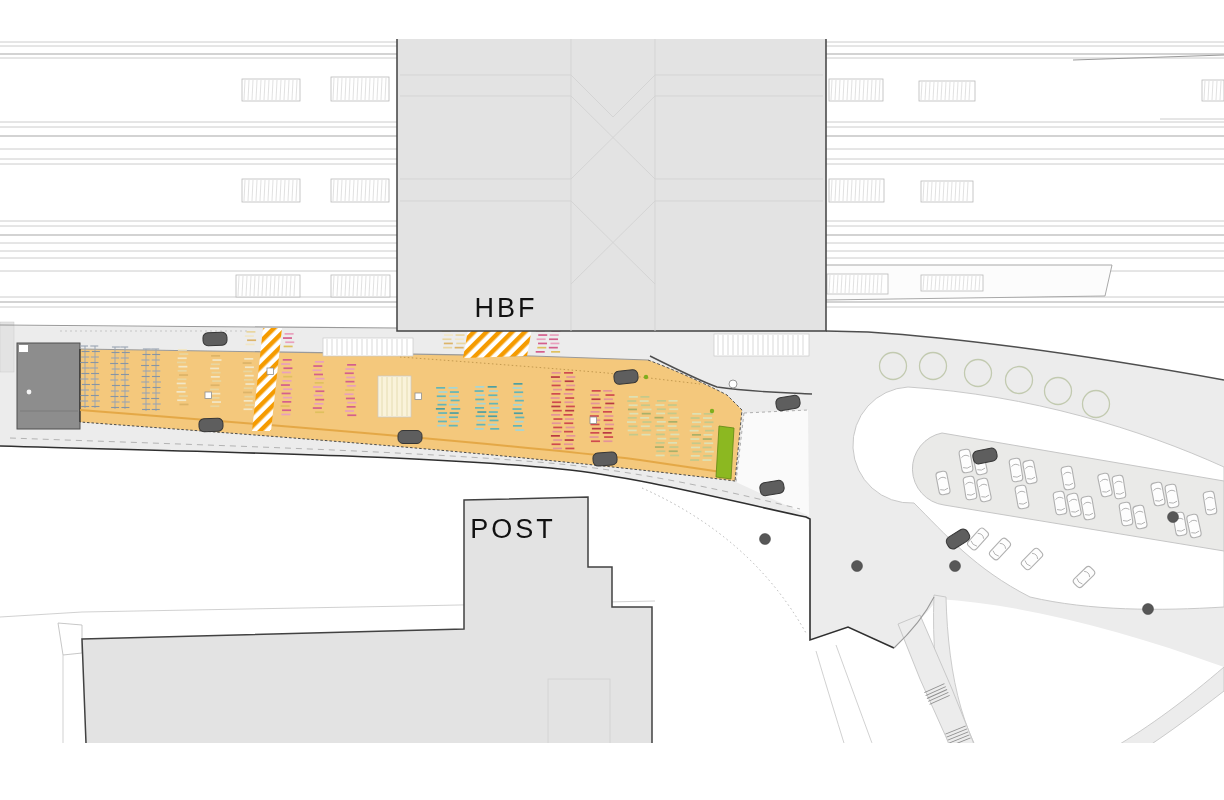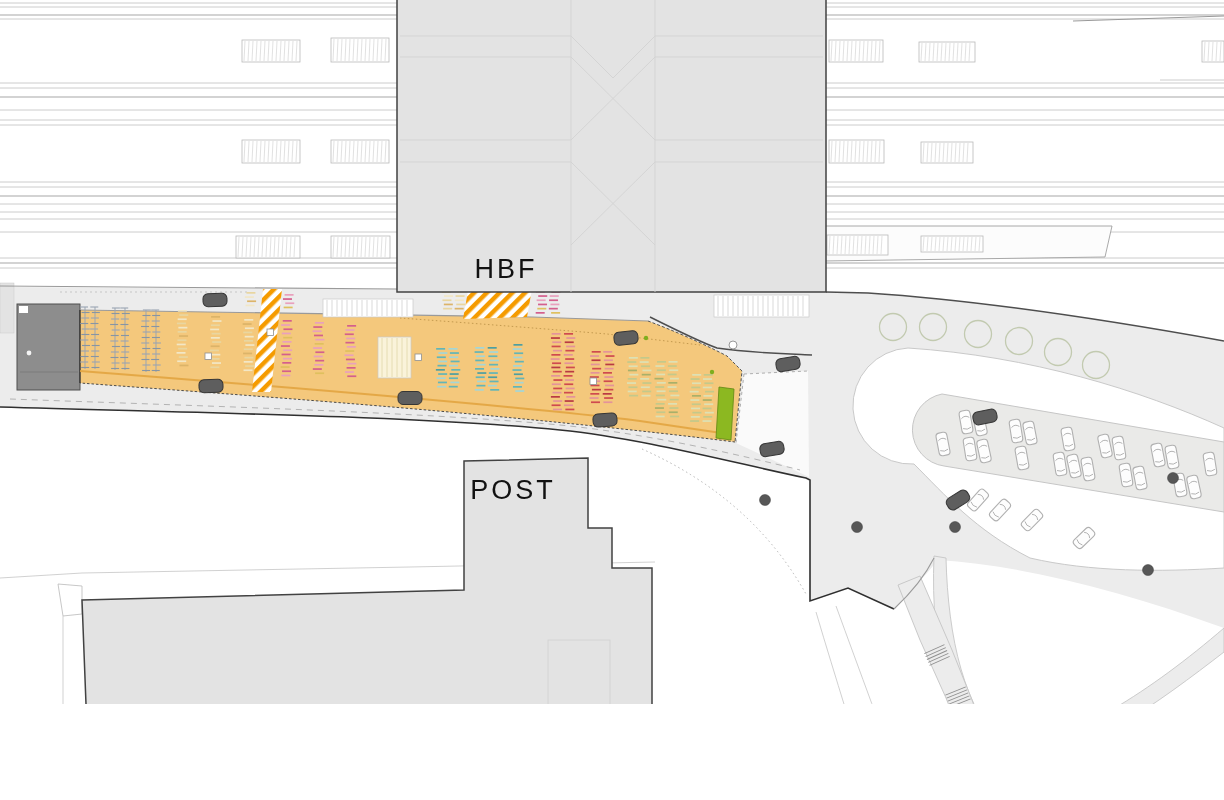--- a/index.html
+++ b/index.html
@@ -1,17 +1,17 @@
 <!DOCTYPE html>
 <html style="--bg: #ffffff; --building: #e3e3e3; --buildingStroke: #424242; --plaza: #ececec; --deck: #f4c87c; --deckLine: #e2a440; --stripe: #f59b00; --green: #8cb821; --darkBox: #8d8d8d; --carDark: #5e5e5e; --tree: #c2cab0; --dot: #575757; --track: #c6c6c6; --trackDark: #a8a8a8; --label: #111111;"><head>
 <meta charset="utf-8">
 <style>
   html,body{margin:0;padding:0;background:#fff;}
   #stage{position:relative;width:1224px;height:704px;background:var(--bg,#fff);overflow:hidden;
-         font-family:"Liberation Sans", sans-serif;}
+         font-family:"Liberation Sans", sans-serif;margin-top:39px;}
   svg{display:block}
   .track{stroke:var(--track,#c6c6c6);stroke-width:.9;fill:none}
   .track-dark{stroke:var(--trackDark,#a8a8a8);stroke-width:1.1;fill:none}
   .train-rect{fill:#ffffff;stroke:#b9b9b9;stroke-width:.8}
   .train-hatch{stroke:#d4d4d4;stroke-width:.7}
   .platform{fill:#fcfcfc;stroke:#9f9f9f;stroke-width:.9}
   .gray-main{fill:var(--plaza,#ececec);stroke:none}
   .edge-dark{fill:none;stroke:#2f2f2f;stroke-width:1.6}
   .edge-mid{fill:none;stroke:#4e4e4e;stroke-width:1.4}
   .edge-soft{fill:none;stroke:#9a9a9a;stroke-width:1.1}

